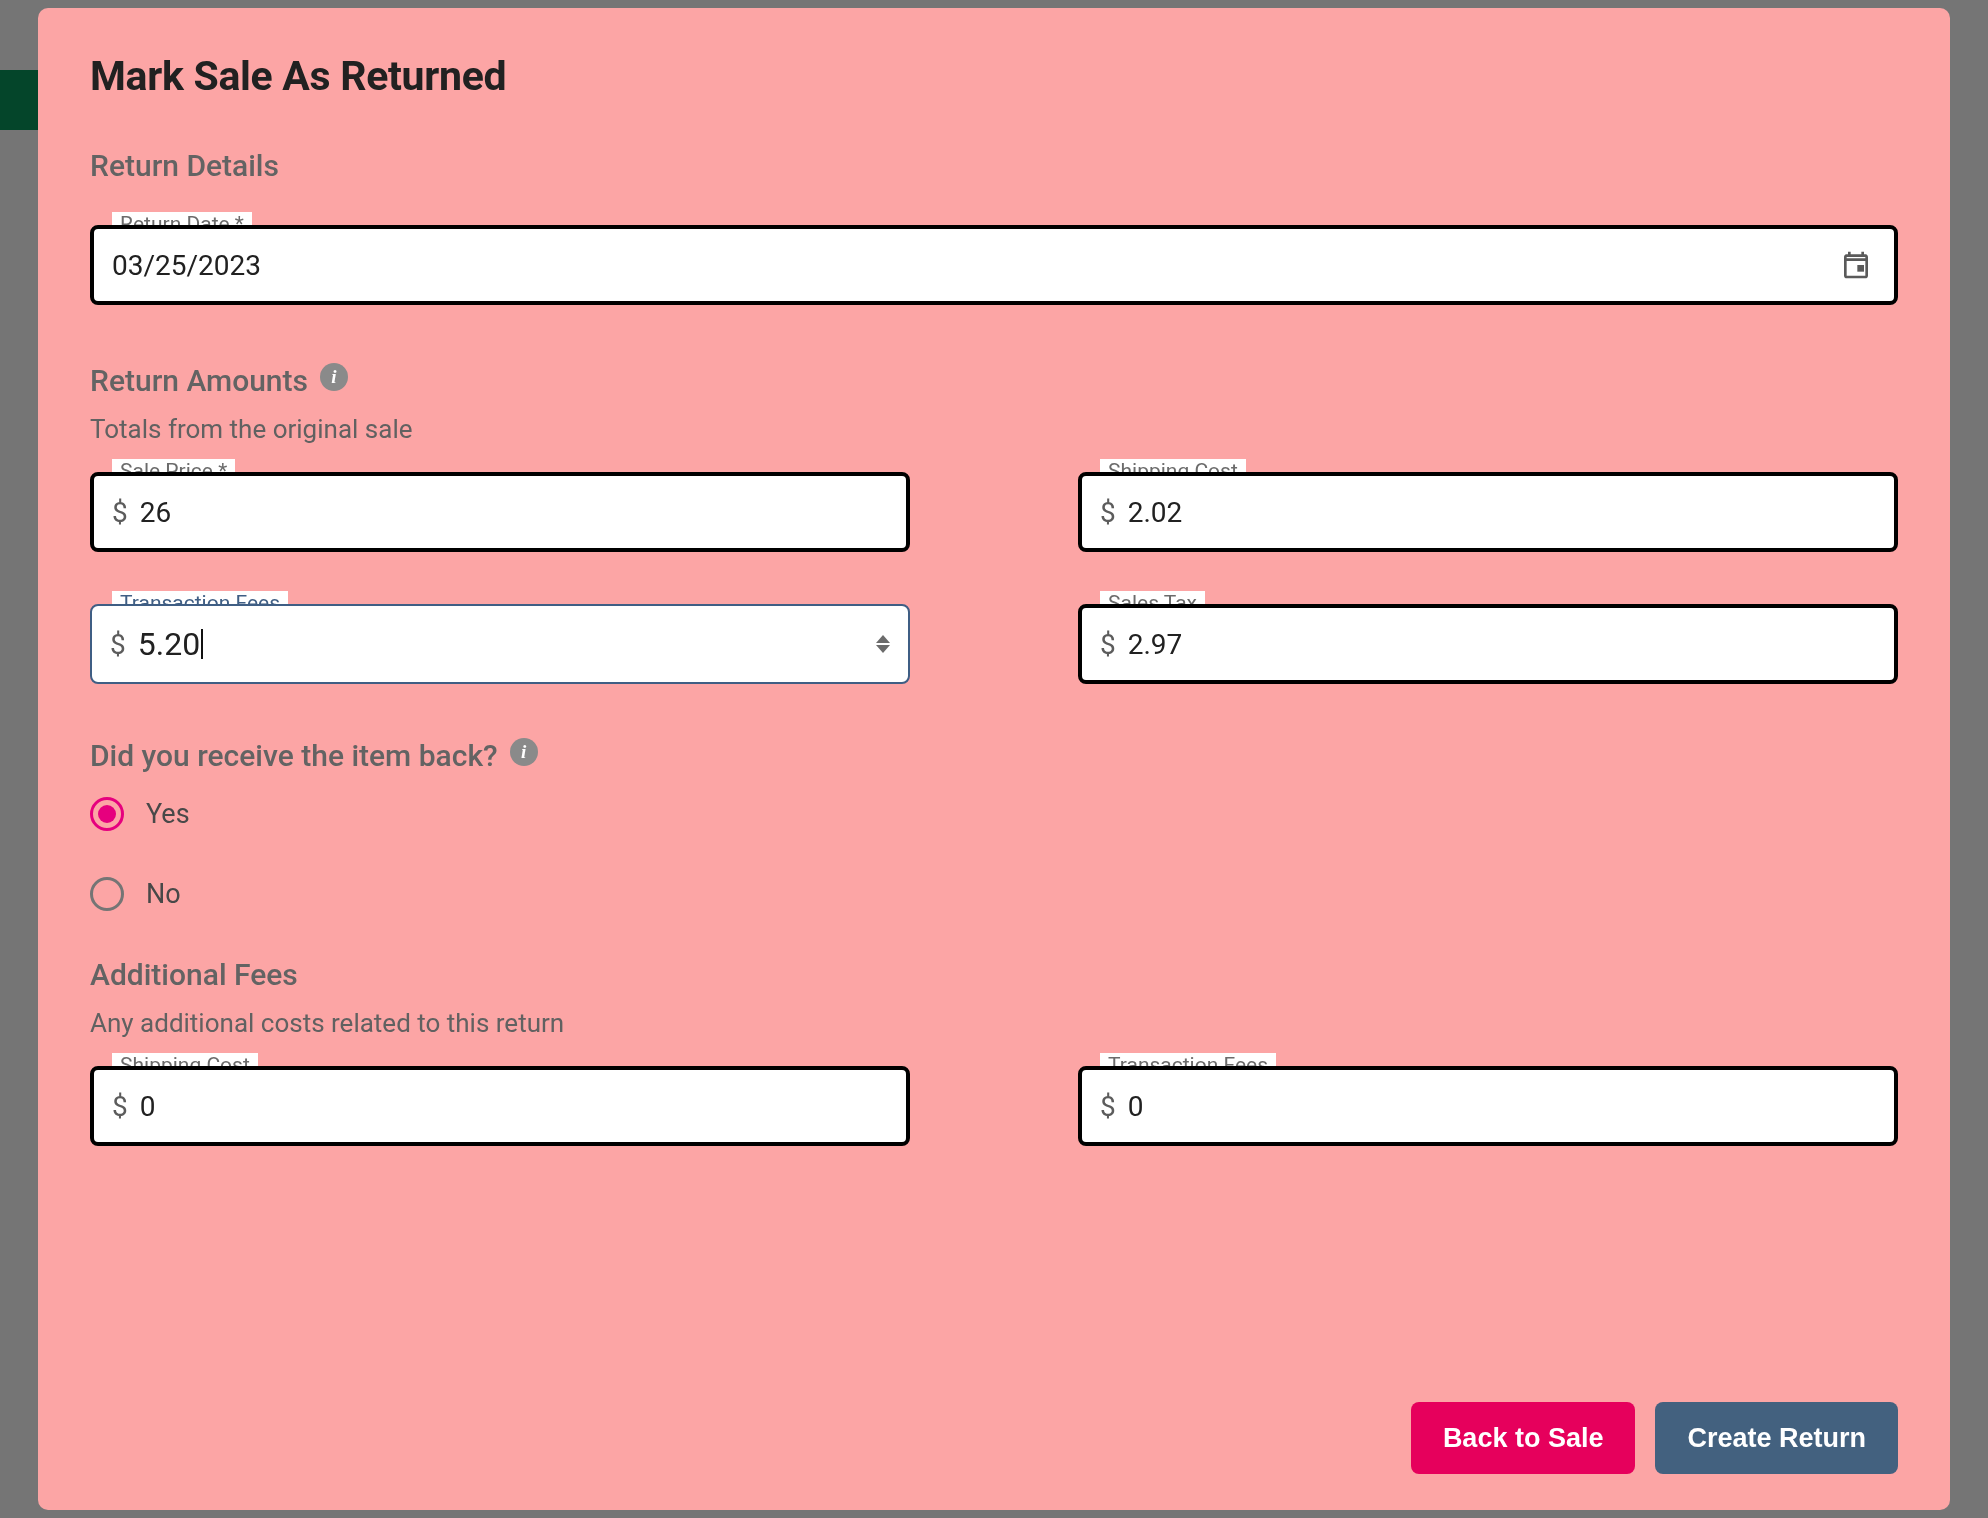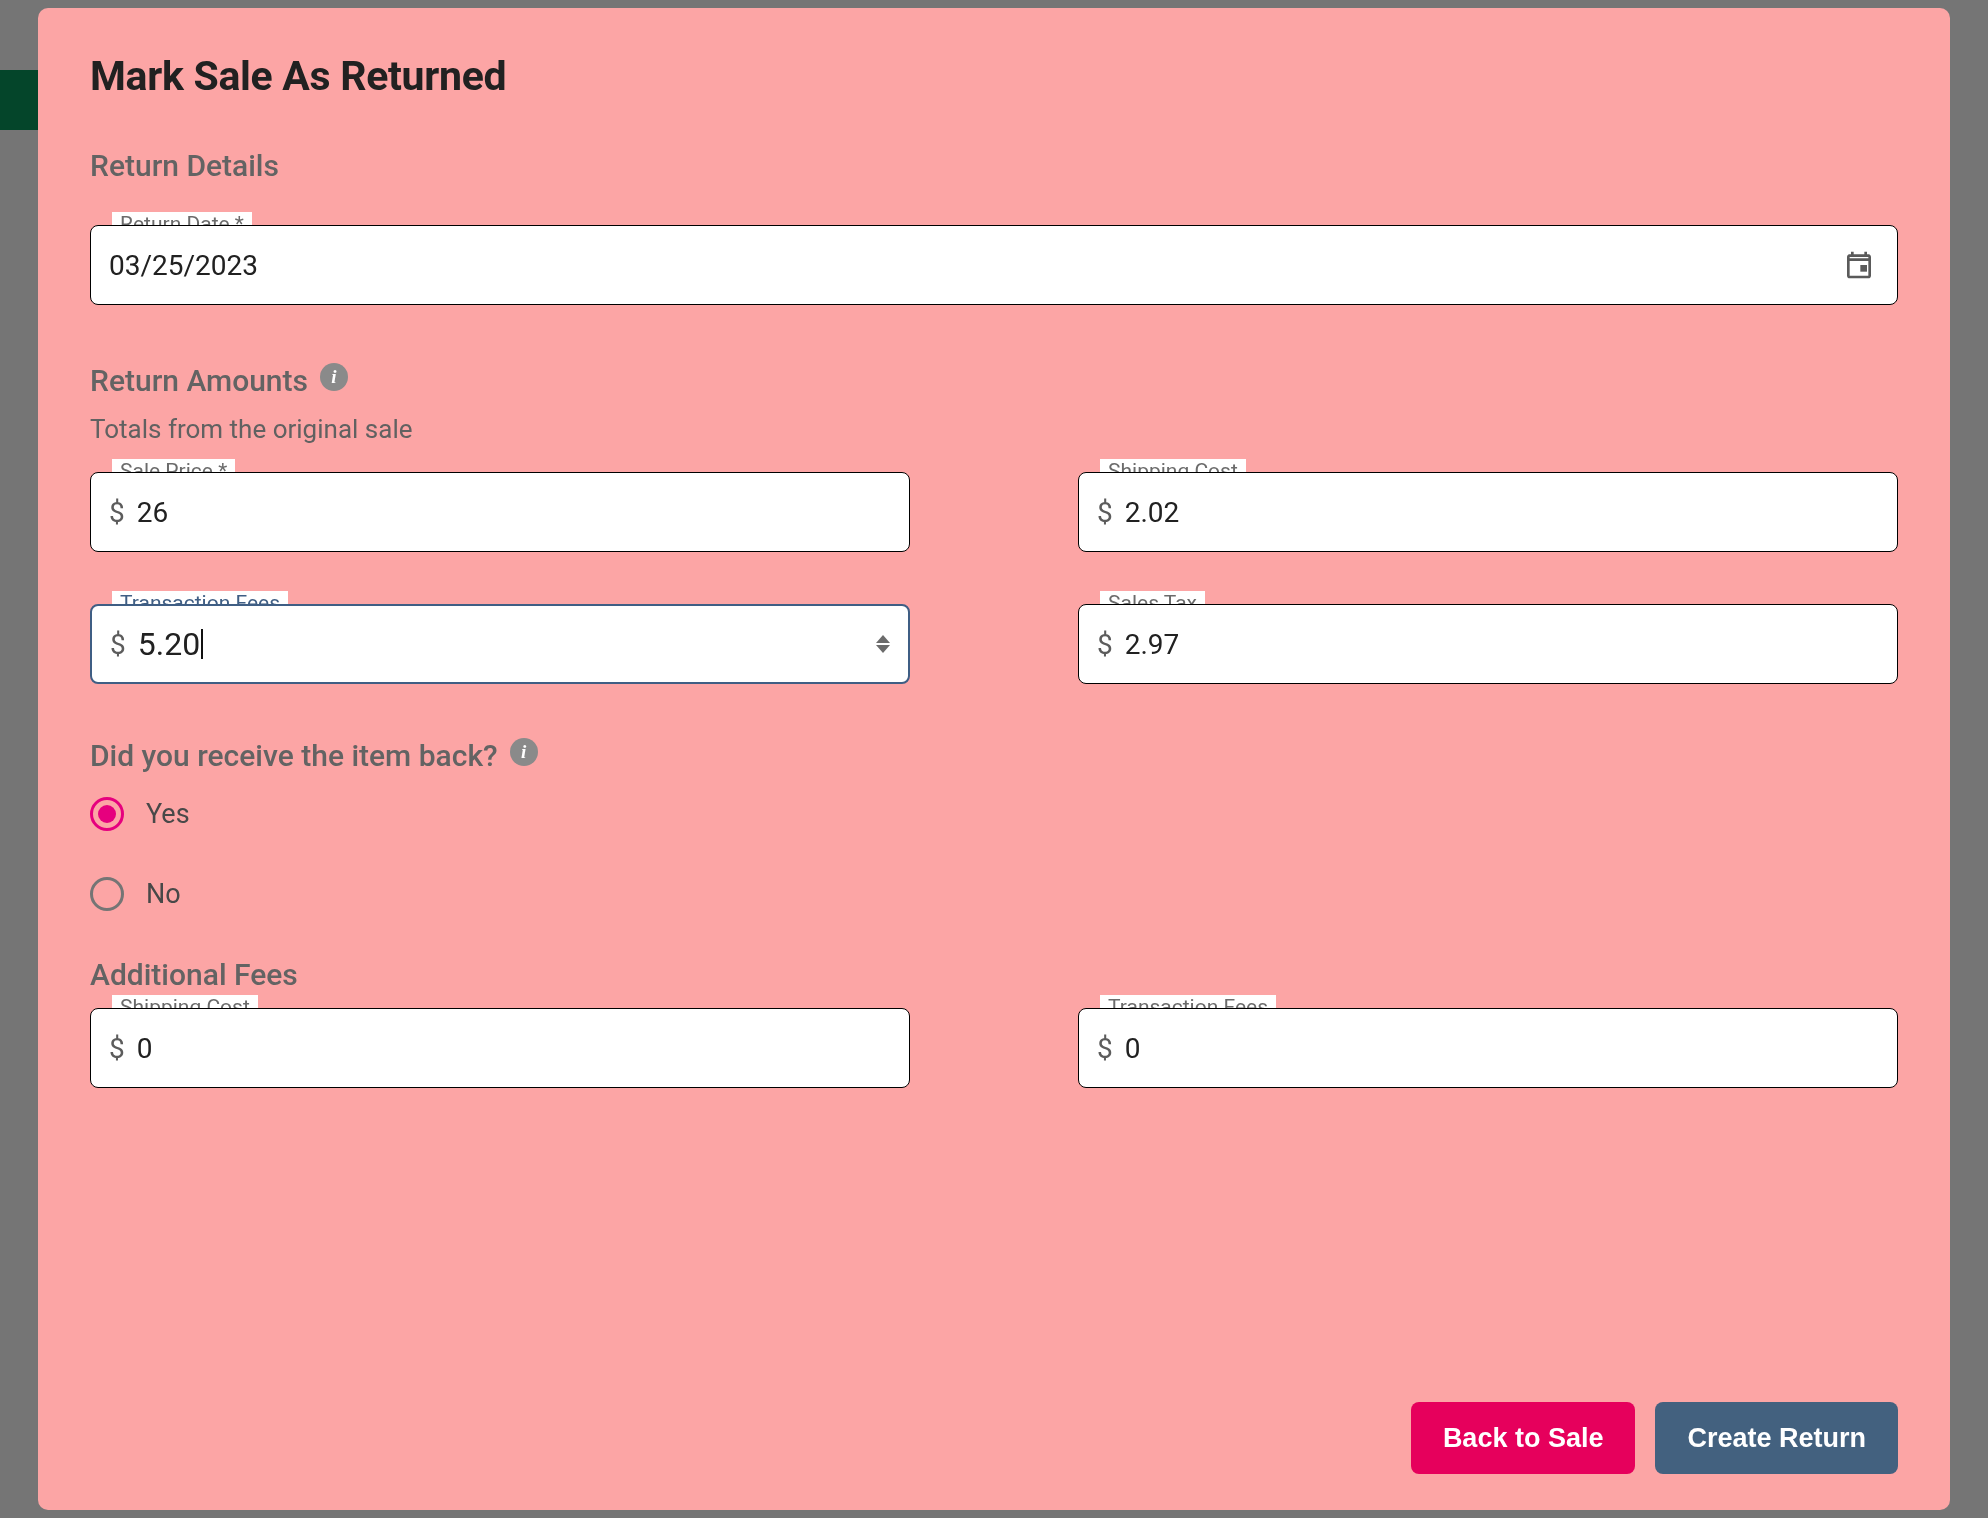--- a/index.html
+++ b/index.html
@@ -80,21 +80,21 @@
 
     
     .field {
       position: relative;
       margin-bottom: 6px;
     }
     .field-full { width: 100%; }
     .field-half { width: 820px; }
     .field-focused .field-outline { border: 2px solid #3f5e84; }
     .field-outline {
-      border: 1px solid #000000;
+      border: 4px solid #000000;
       border-radius: 8px;
       height: 80px;
       display: flex;
       align-items: center;
       padding: 0 18px;
       background: #fff;
       position: relative;
     }
     .field-label {
       position: absolute;
@@ -310,20 +310,21 @@
       <span class="radio-outer">
           <span class="radio-inner"></span>
         </span>
       <span class="radio-label">No</span>
     </div>
   </div>
 
   <div class="section-header">
     <span class="section-title">Additional Fees</span>
   </div>
+  <p class="section-subtitle">Any additional costs related to this return</p>
 
   <div class="row-2col" style="margin-bottom:0;">
     <div class="field field-half">
       <span class="field-label">Shipping Cost</span>
       <div class="field-outline">
         <span class="field-prefix">$</span>
         <input type="text" class="field-input" value="0" style="">
       </div>
     </div>
     <div class="field field-half">

